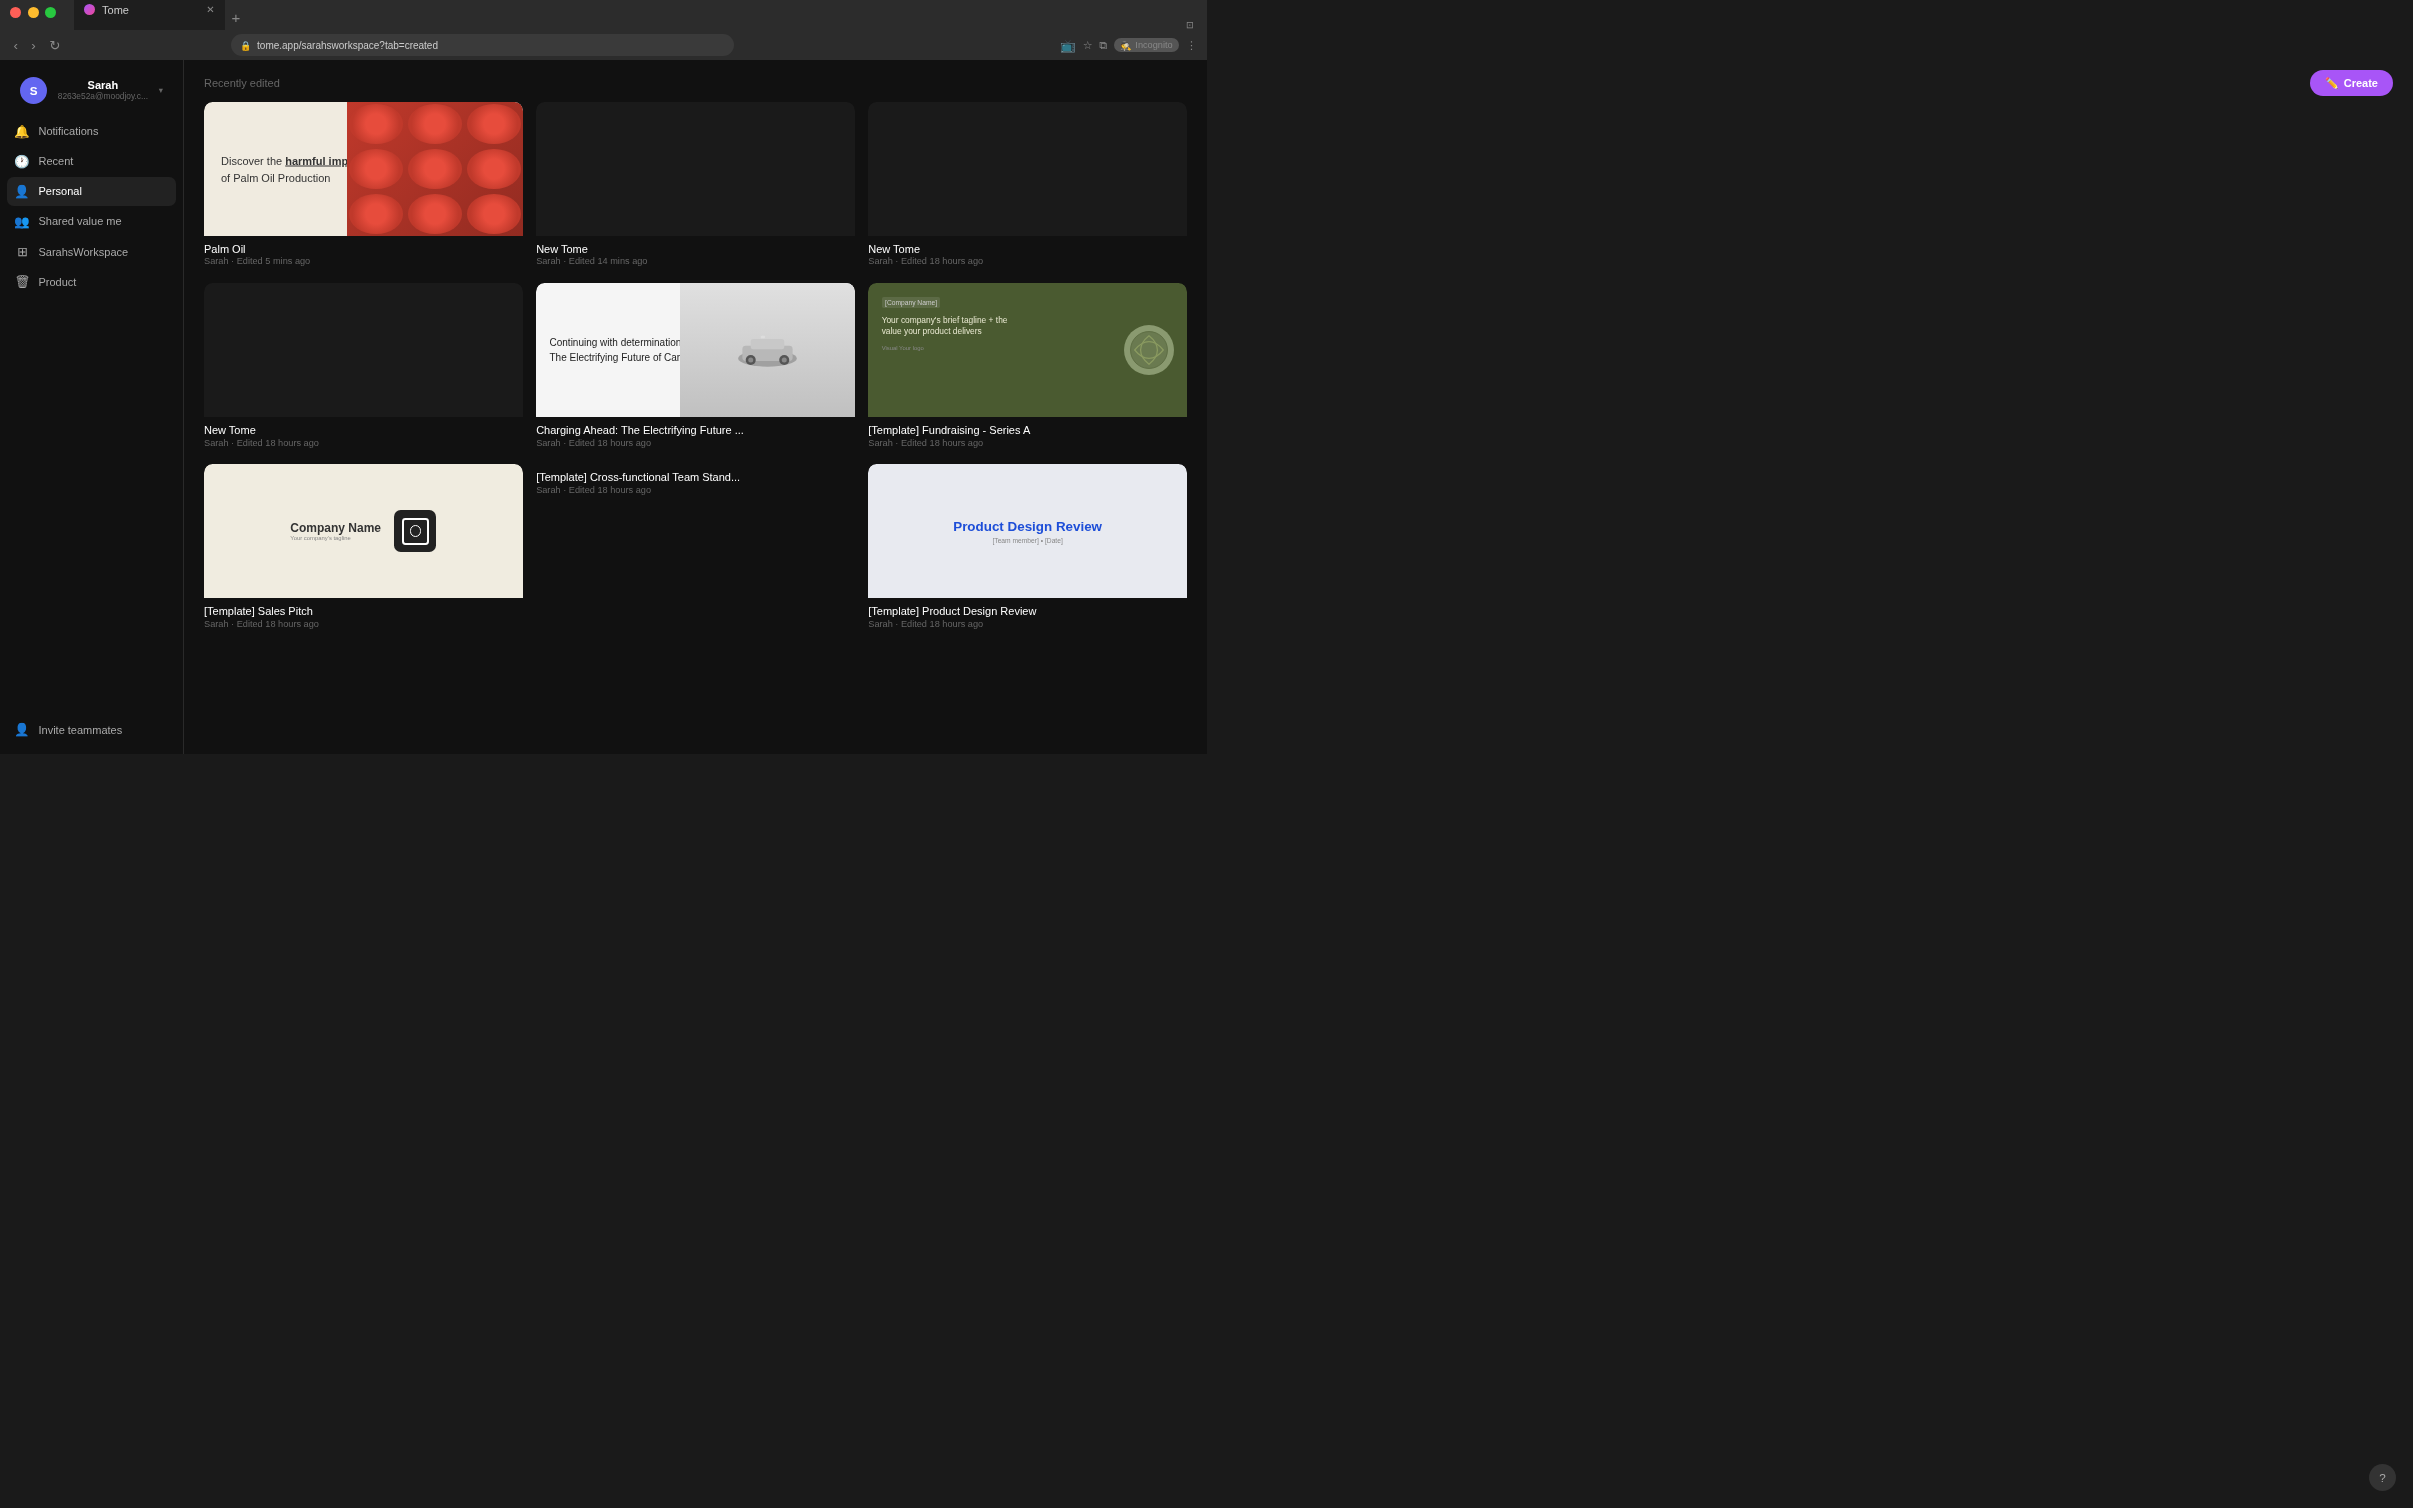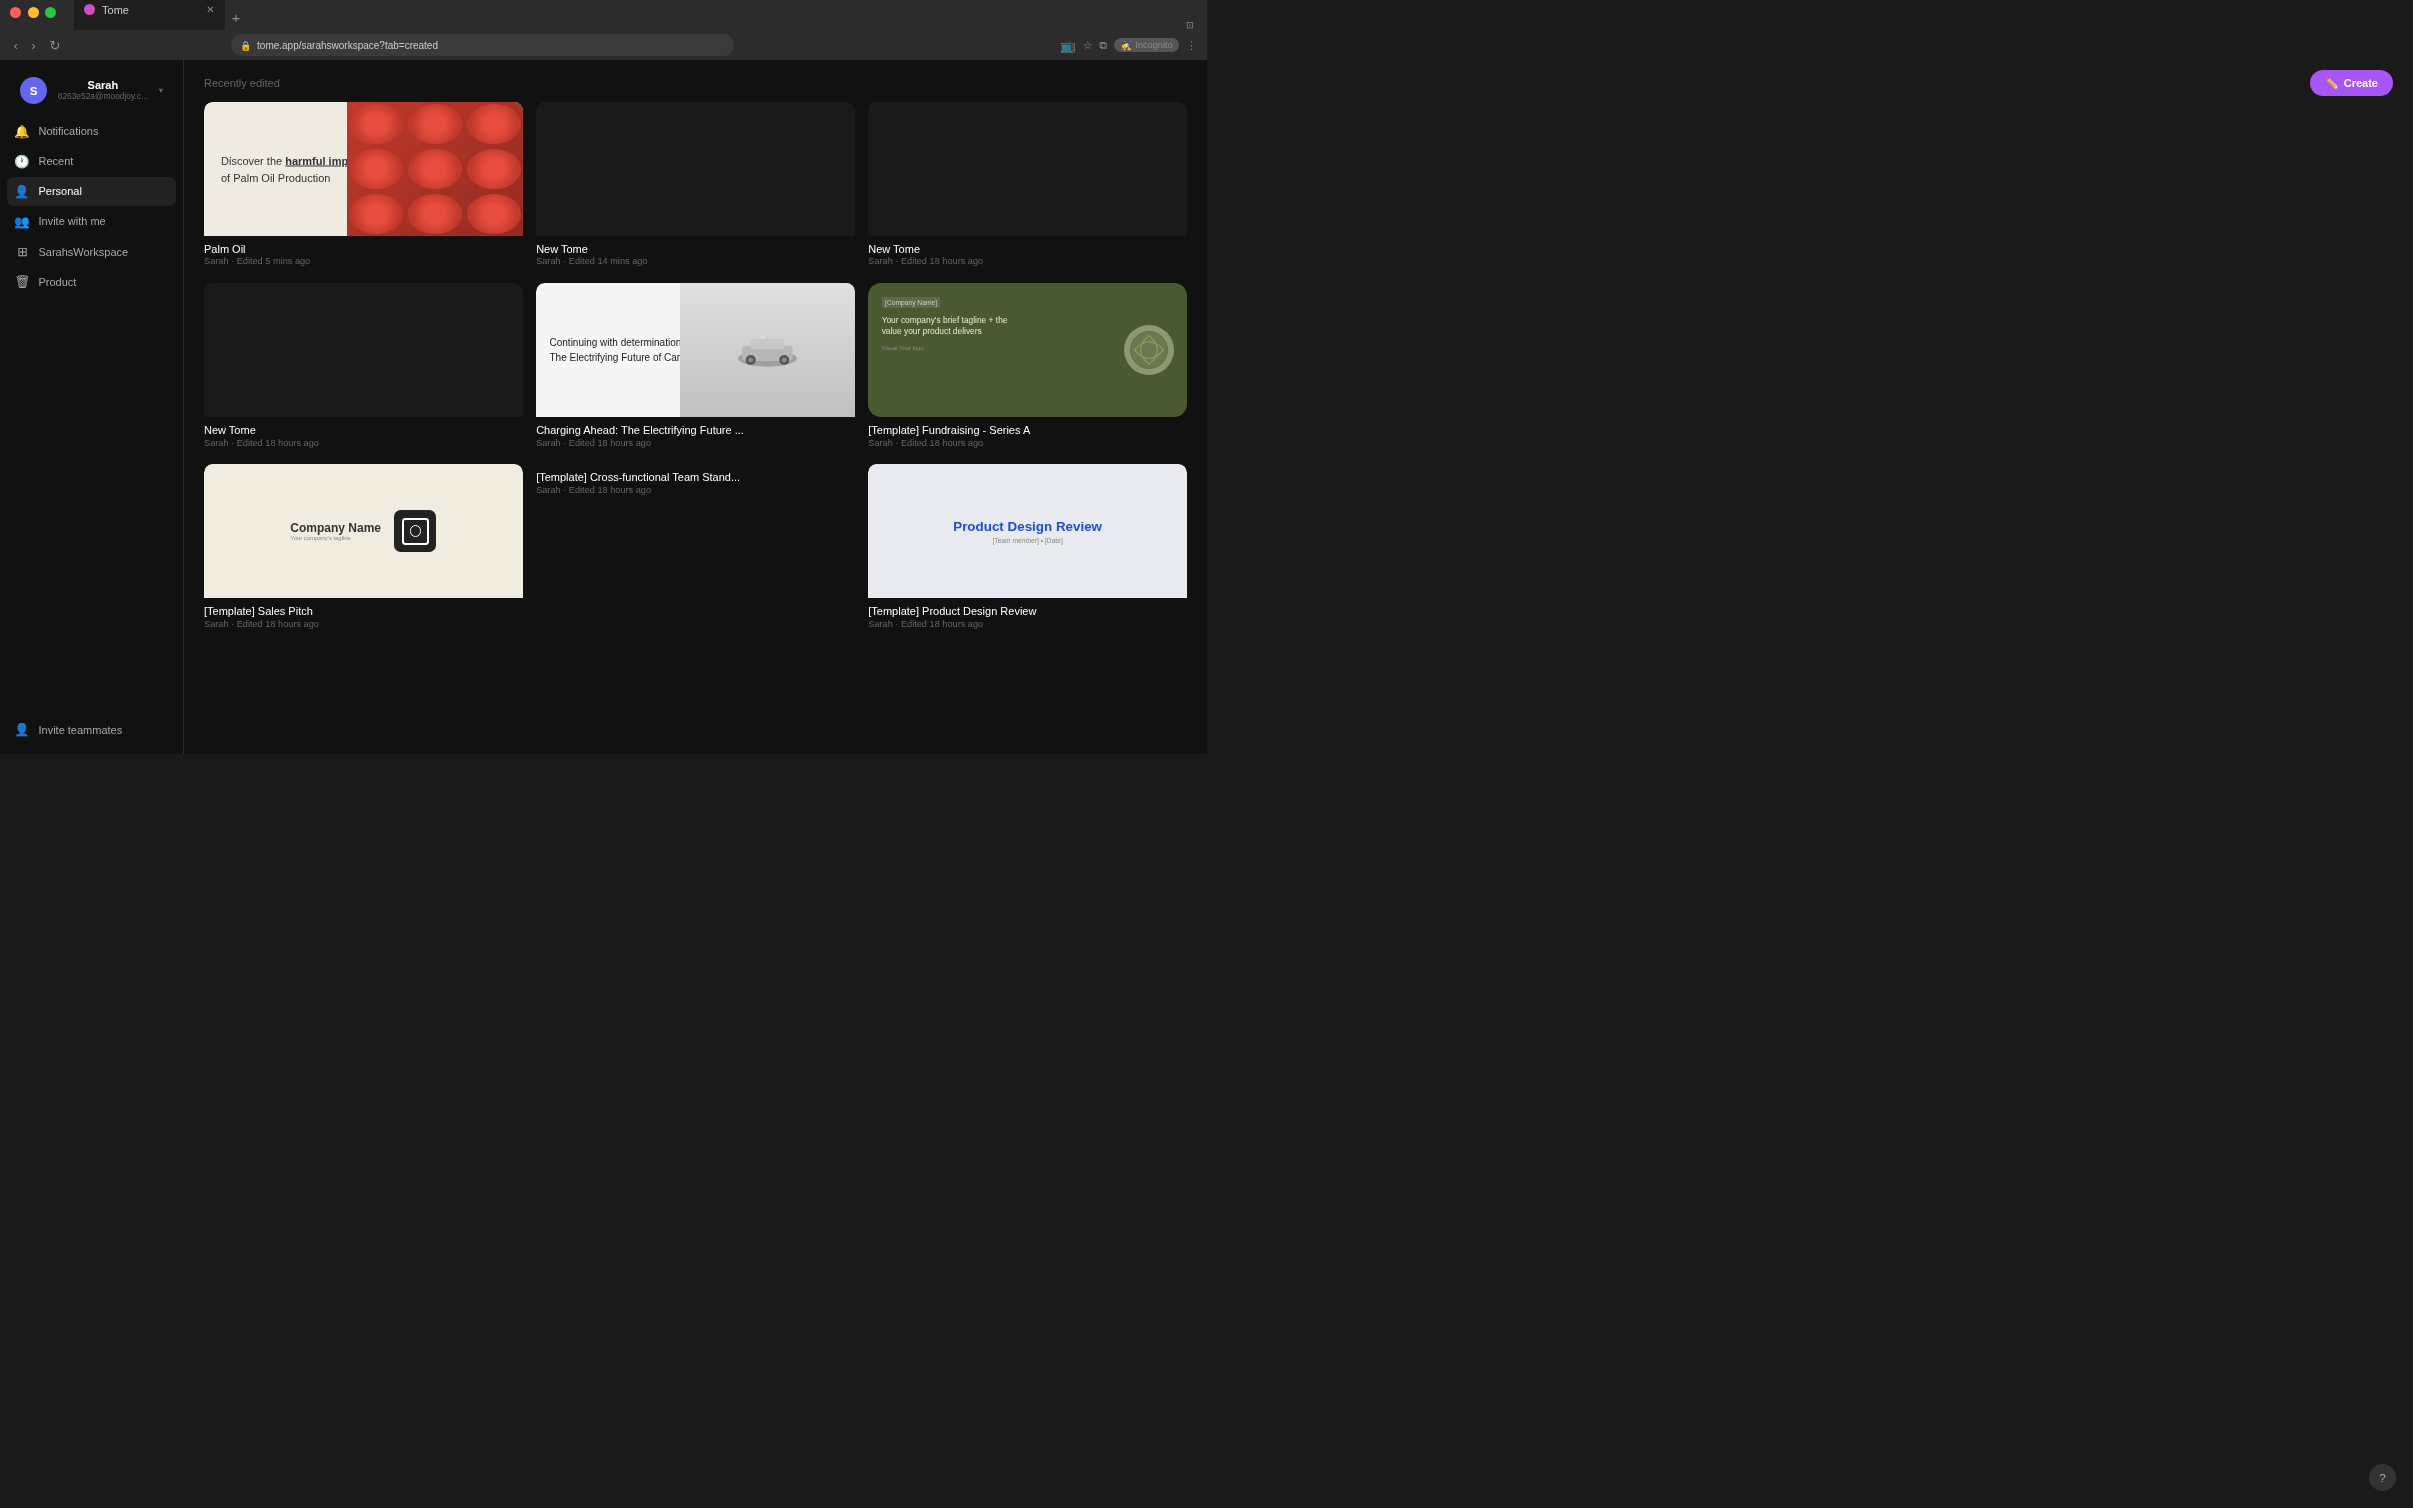--- a/index.html
+++ b/index.html
@@ -334,21 +334,20 @@
       display: flex;
       align-items: center;
       justify-content: center;
     }
 
     
     .thumb-fundraising {
       background: #4a5a30;
       display: flex;
       position: relative;
-      border-radius: 13px;
     }
     .fundraising-left {
       position: absolute;
       left: 13.4px;
       top: 10px;
       right: 55%;
     }
     .company-name-tag {
       font-size: 6.7px;
       color: #ccc;
@@ -633,21 +632,21 @@
       <div class="sidebar-item">
         <span class="sidebar-icon">🕐</span>
         <span>Recent</span>
       </div>
       <div class="sidebar-item active">
         <span class="sidebar-icon">👤</span>
         <span>Personal</span>
       </div>
       <div class="sidebar-item">
         <span class="sidebar-icon">👥</span>
-        <span>Invite with me</span>
+        <span>Shared value me</span>
       </div>
       <div class="sidebar-item">
         <span class="sidebar-icon">⊞</span>
         <span>SarahsWorkspace</span>
       </div>
       <div class="sidebar-item">
         <span class="sidebar-icon">🗑</span>
         <span>Product</span>
       </div>
     </div>

